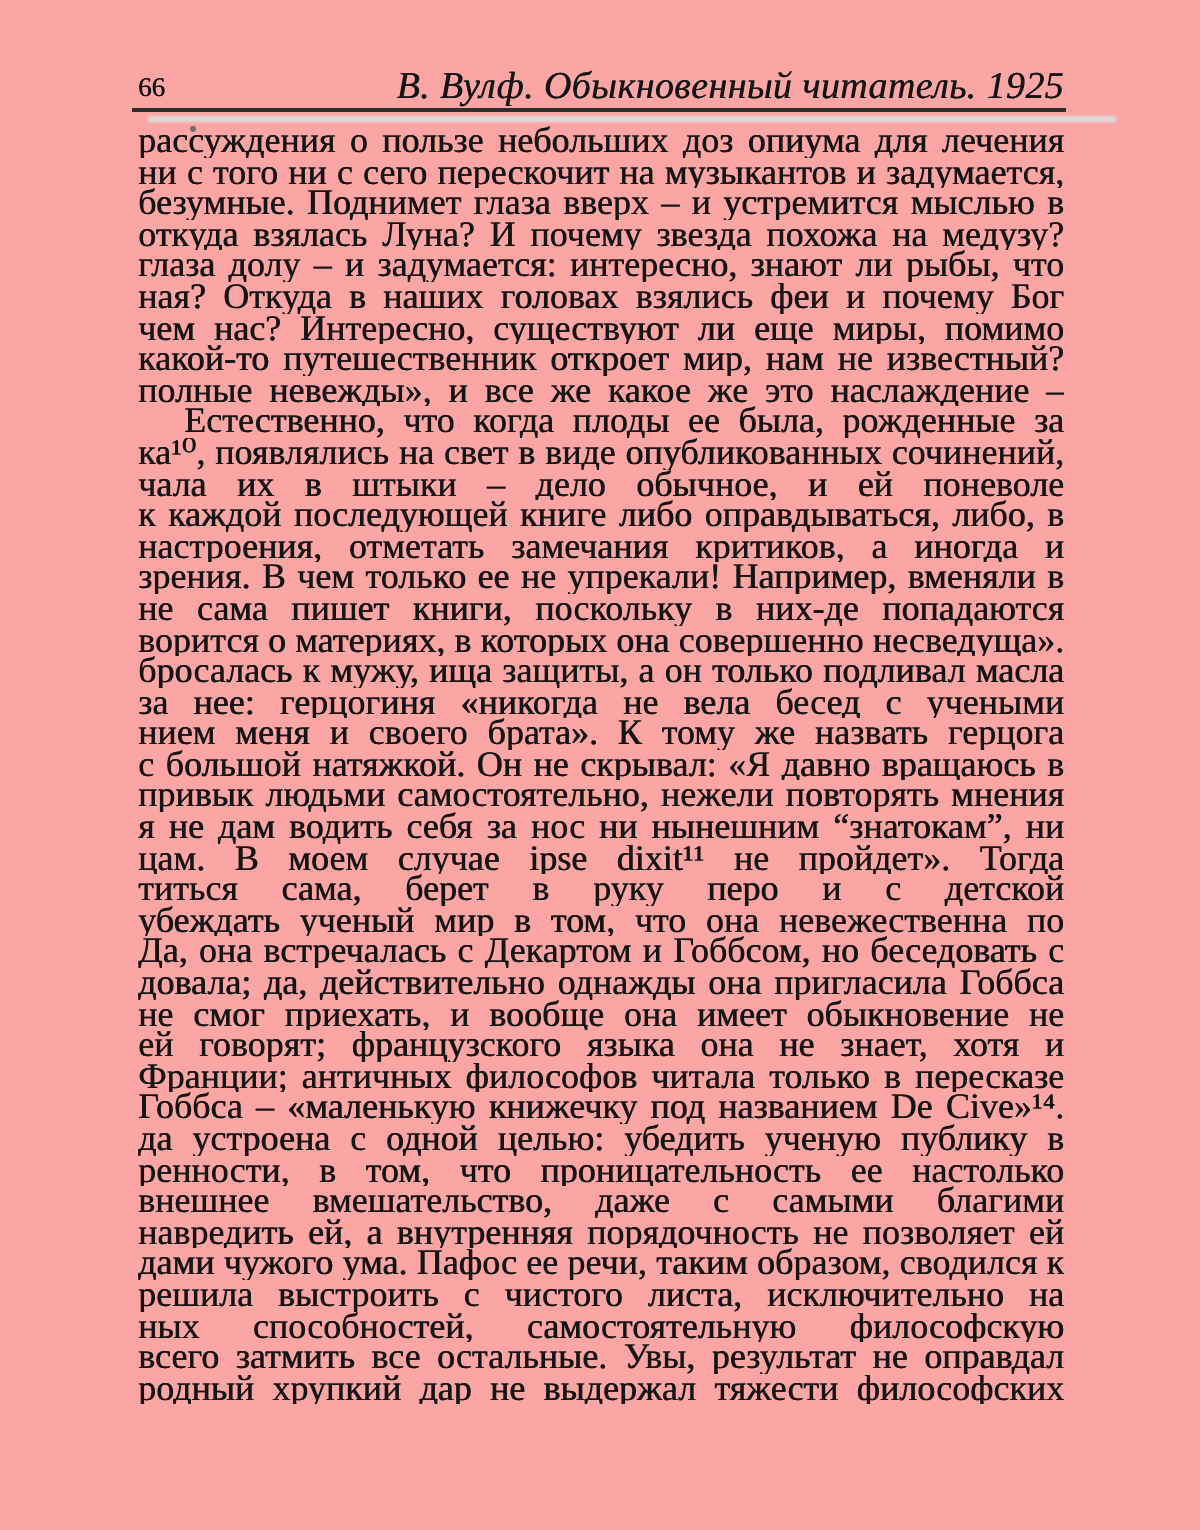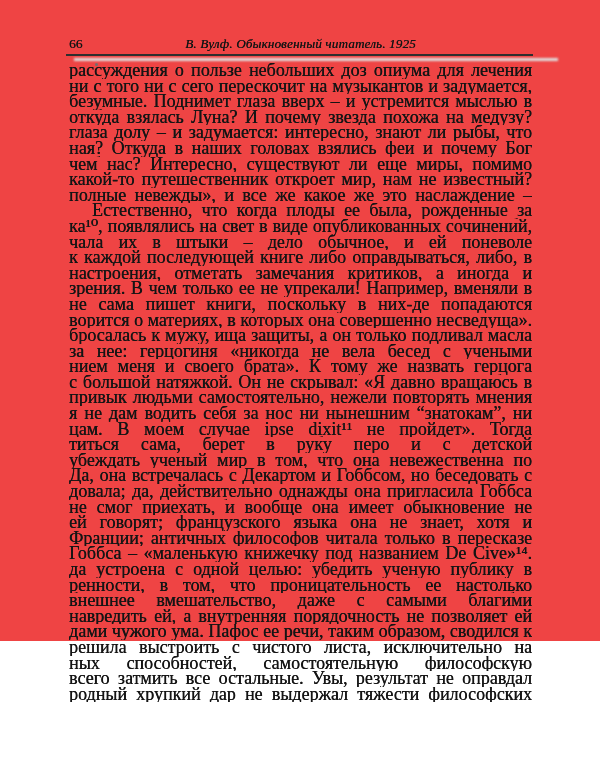--- a/index.html
+++ b/index.html
@@ -1,33 +1,33 @@
 <!DOCTYPE html>
 <html><head>
 <meta charset="utf-8">
 <style>
   html,body { margin:0; padding:0; }
   body {
     width:600px; height:765px; overflow:hidden;
     background:#ffffff;
   }
   .page {
-    position:relative; width:600px; height:641px;
-    background:#ef4444;
+    position:relative; width:600px; height:765px;
+    background:#fca5a5;
     font-family:"Liberation Serif","DejaVu Serif",serif;
     color:#151515;
   }
   .pagenum {
     position:absolute; left:69px; top:36px;
     font-size:13.5px; line-height:16px;
     text-shadow:0.3px 0 currentColor;
   }
   .runhead {
     position:absolute; left:69px; top:36px; width:463px;
-    text-align:center; font-style:italic; font-size:13px; line-height:16px;
+    text-align:right; font-style:italic; font-size:19px; line-height:16px;
     letter-spacing:0.2px;
     text-shadow:0.25px 0 currentColor;
   }
   .rule {
     position:absolute; left:66px; top:54px; width:467px; height:2px;
     background:#2e2e2e;
   }
   .rule-ghost {
     position:absolute; left:74px; top:58px; width:484px; height:3px;
     background:#dedede; filter:blur(0.8px);

